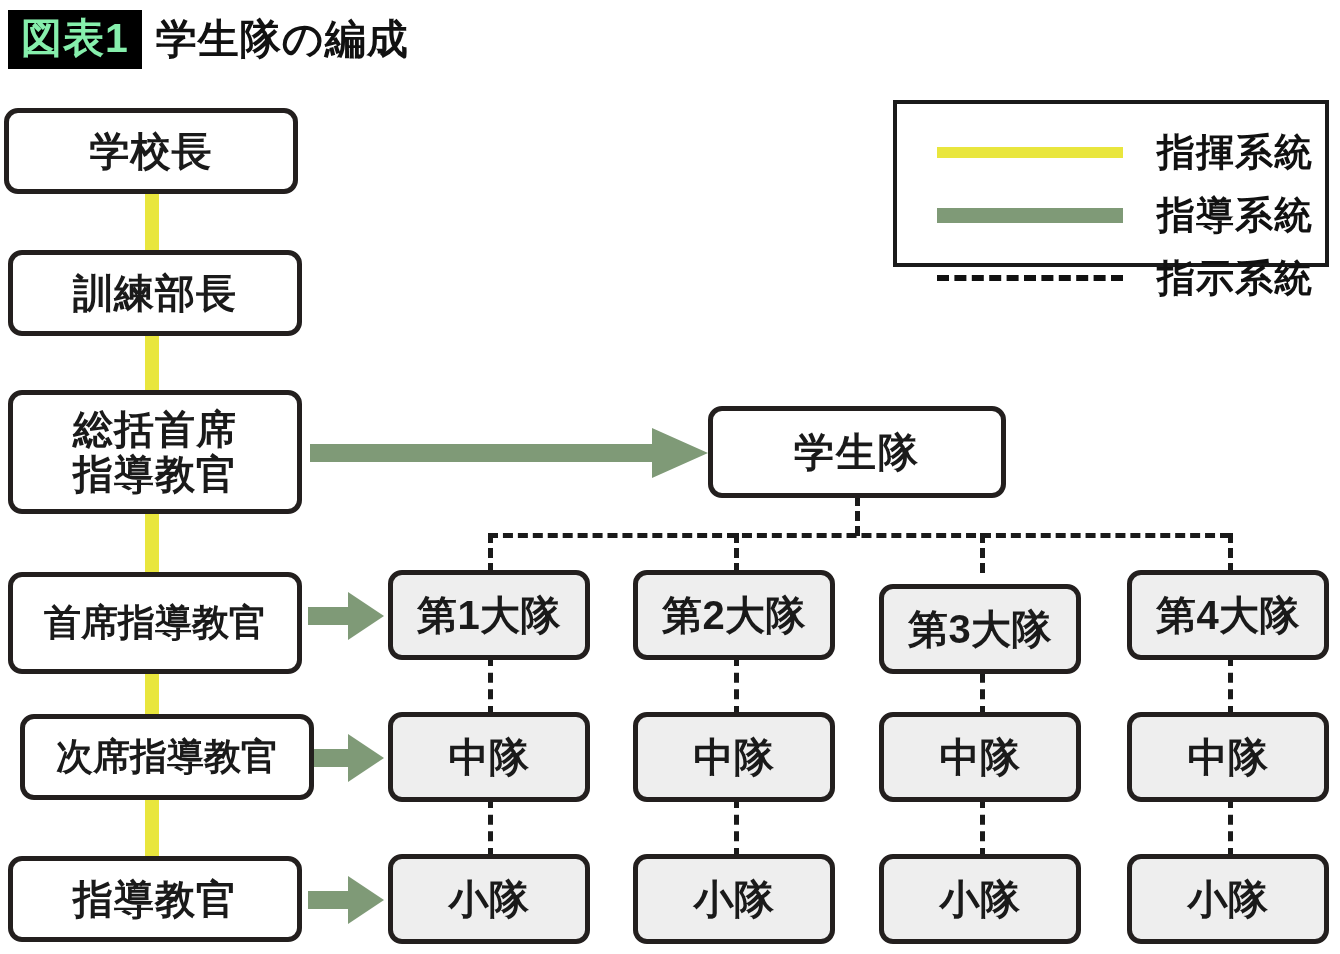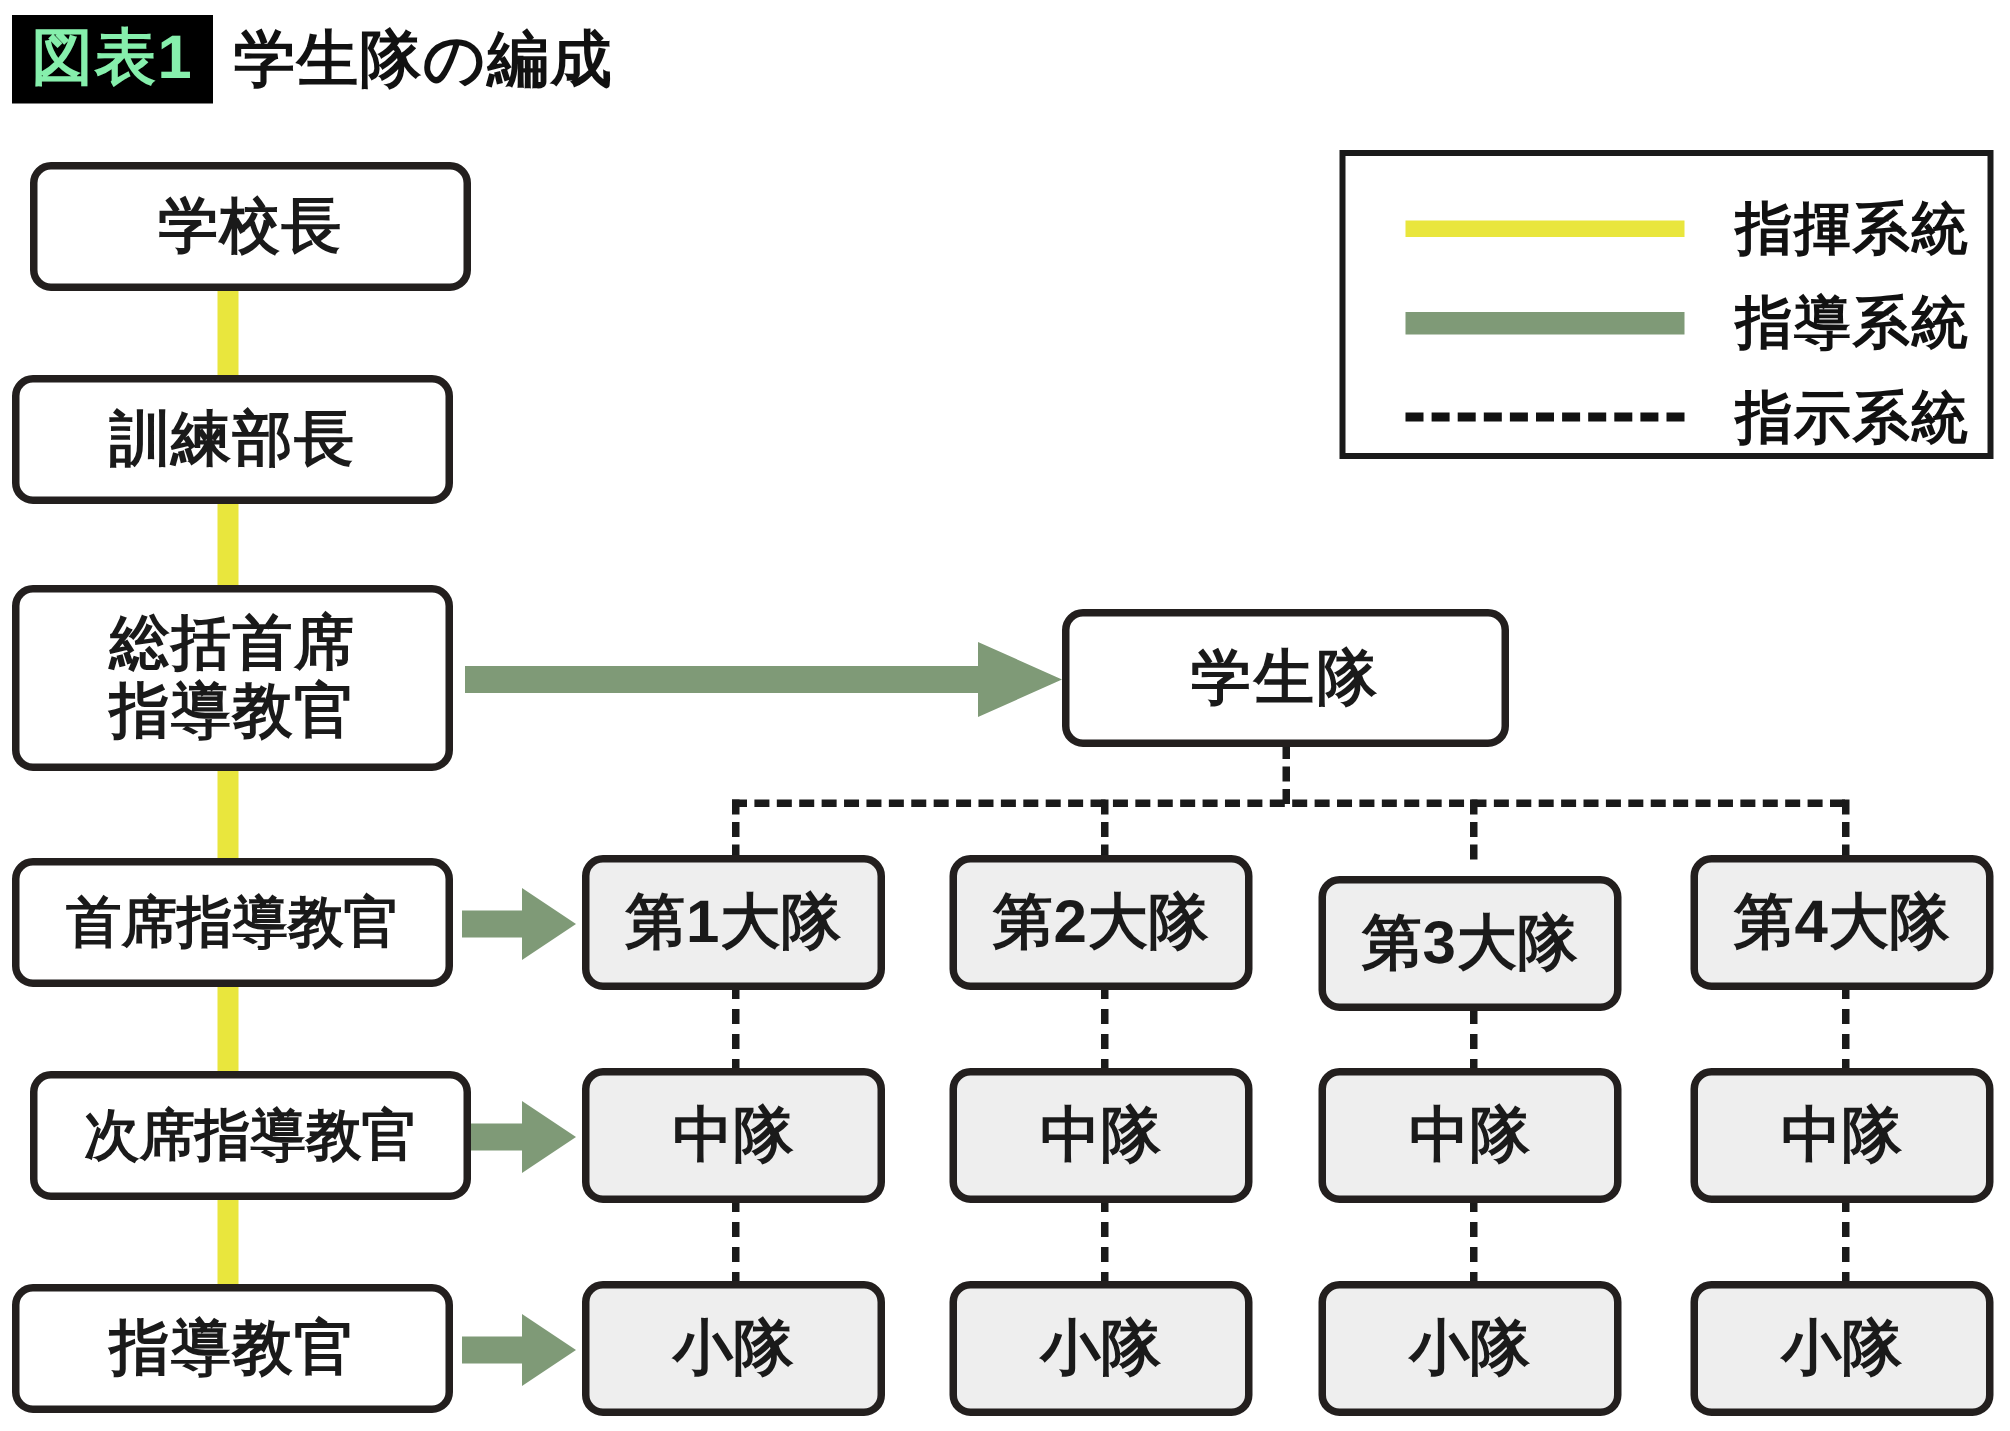--- a/index.html
+++ b/index.html
@@ -158,34 +158,34 @@
     <div class="title-badge">図表1</div>
     <div class="title-text">学生隊の編成</div>
   </div>
 
   <div class="yellow-line" style="left:145px; top:190px; height:60px;"></div>
   <div class="yellow-line" style="left:145px; top:330px; height:62px;"></div>
   <div class="yellow-line" style="left:145px; top:508px; height:68px;"></div>
   <div class="yellow-line" style="left:145px; top:652px; height:66px;"></div>
   <div class="yellow-line" style="left:145px; top:796px; height:64px;"></div>
 
-  <div class="node left" style="left:20px; top:108px; width:294px; height:86px;">
+  <div class="node left" style="left:4px; top:108px; width:294px; height:86px;">
     <span class="lbl">学校長</span>
   </div>
 
   <div class="node left" style="left:8px; top:250px; width:294px; height:86px;">
     <span class="lbl">訓練部長</span>
   </div>
 
   <div class="node left" style="left:8px; top:390px; width:294px; height:124px;">
     <span class="lbl">総括首席
 指導教官</span>
   </div>
 
-  <div class="node left small" style="left:8px; top:572px; width:294px; height:86px;">
+  <div class="node left small" style="left:8px; top:572px; width:294px; height:102px;">
     <span class="lbl">首席指導教官</span>
   </div>
 
   <div class="node left small" style="left:20px; top:714px; width:294px; height:86px;">
     <span class="lbl">次席指導教官</span>
   </div>
 
   <div class="node left" style="left:8px; top:856px; width:294px; height:86px;">
     <span class="lbl">指導教官</span>
   </div>
@@ -269,21 +269,21 @@
   <div class="node unit gray" style="left:633px; top:854px; width:202px; height:90px;">
     <span class="lbl">小隊</span>
   </div>
   <div class="node unit gray" style="left:879px; top:854px; width:202px; height:90px;">
     <span class="lbl">小隊</span>
   </div>
   <div class="node unit gray" style="left:1127px; top:854px; width:202px; height:90px;">
     <span class="lbl">小隊</span>
   </div>
 
-  <div class="legend" style="left:893px; top:100px; width:436px; height:206px;">
+  <div class="legend" style="left:893px; top:100px; width:436px; height:167px;">
 
     <div class="legend-row" style="top:26px;">
       <span class="legend-sample">
         <span class="legend-bar command"></span>
       </span>
       <span class="legend-label">指揮系統</span>
     </div>
 
     <div class="legend-row" style="top:89px;">
       <span class="legend-sample">

